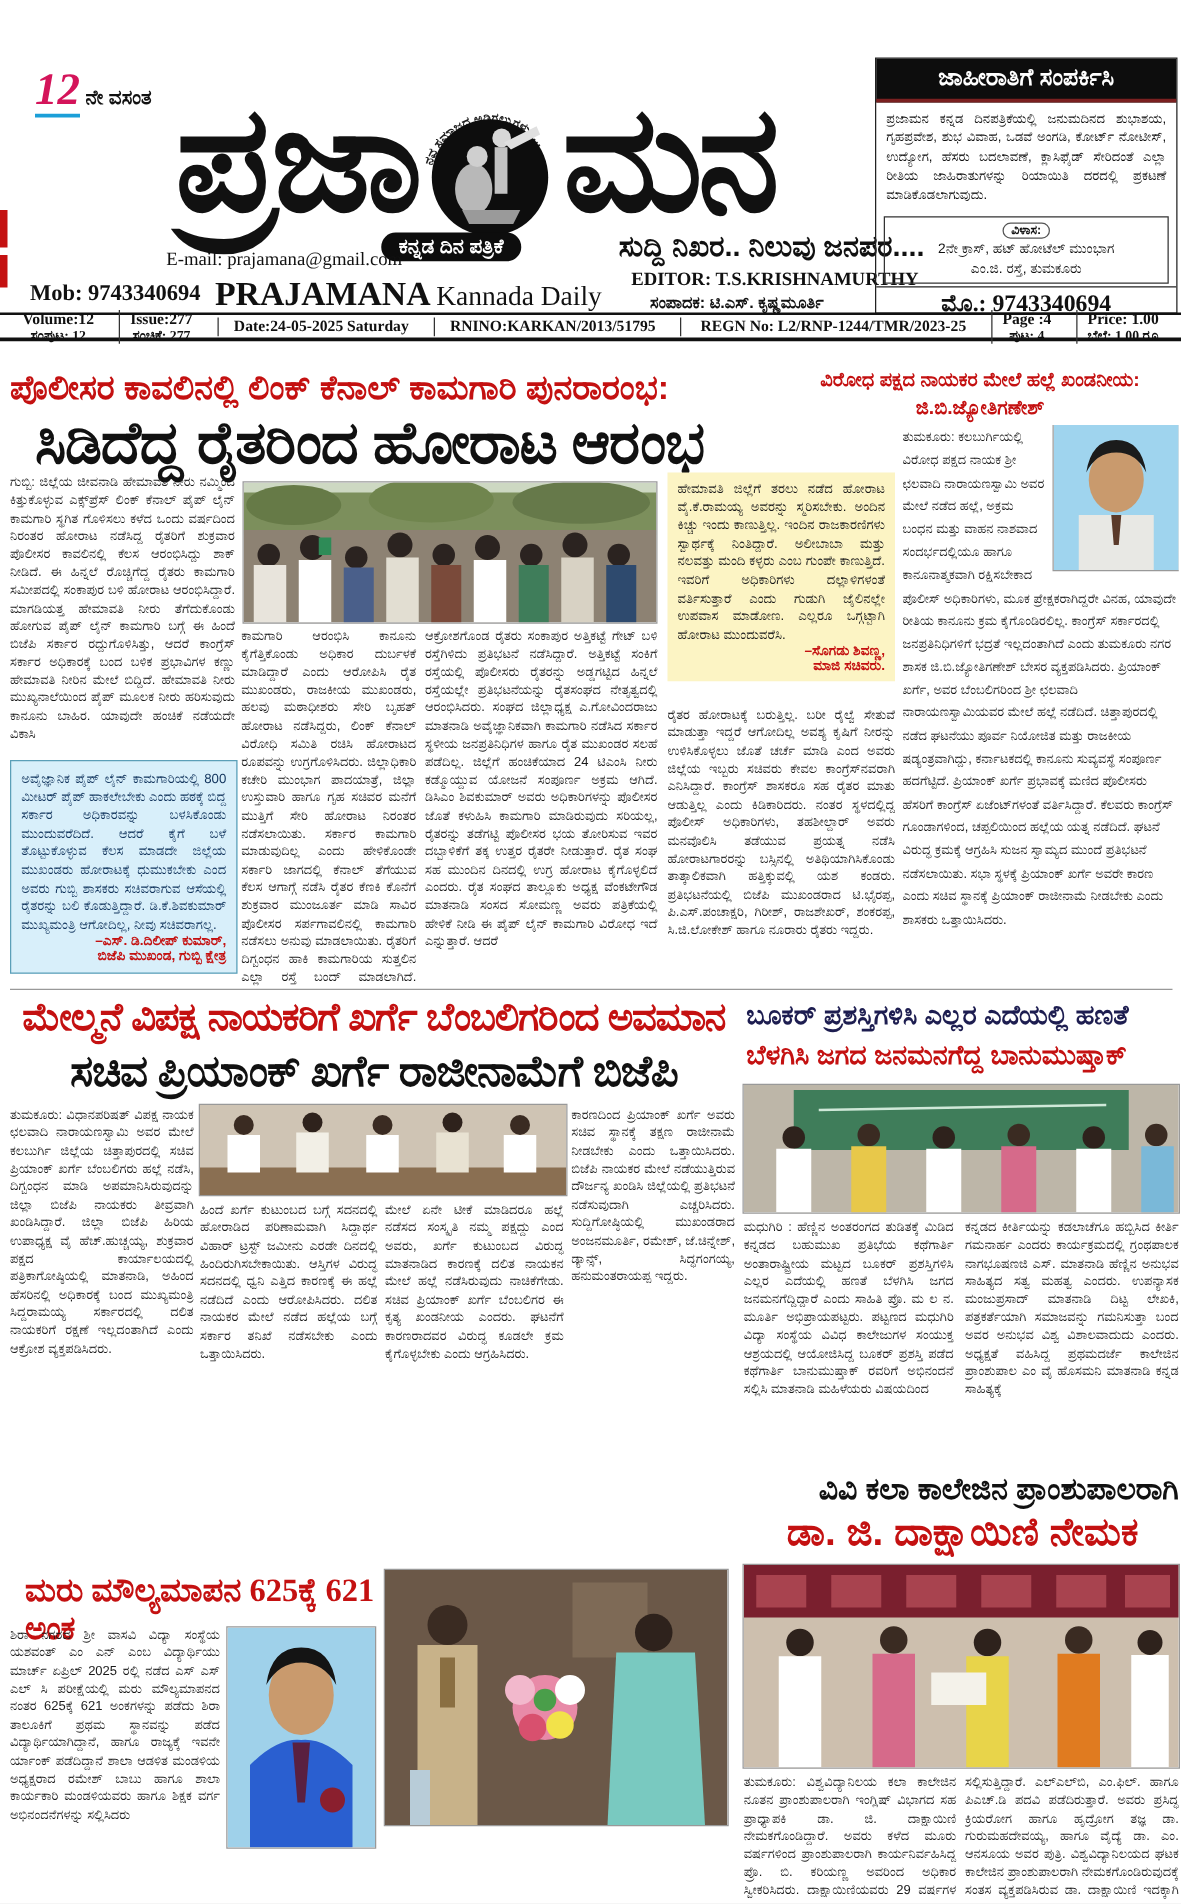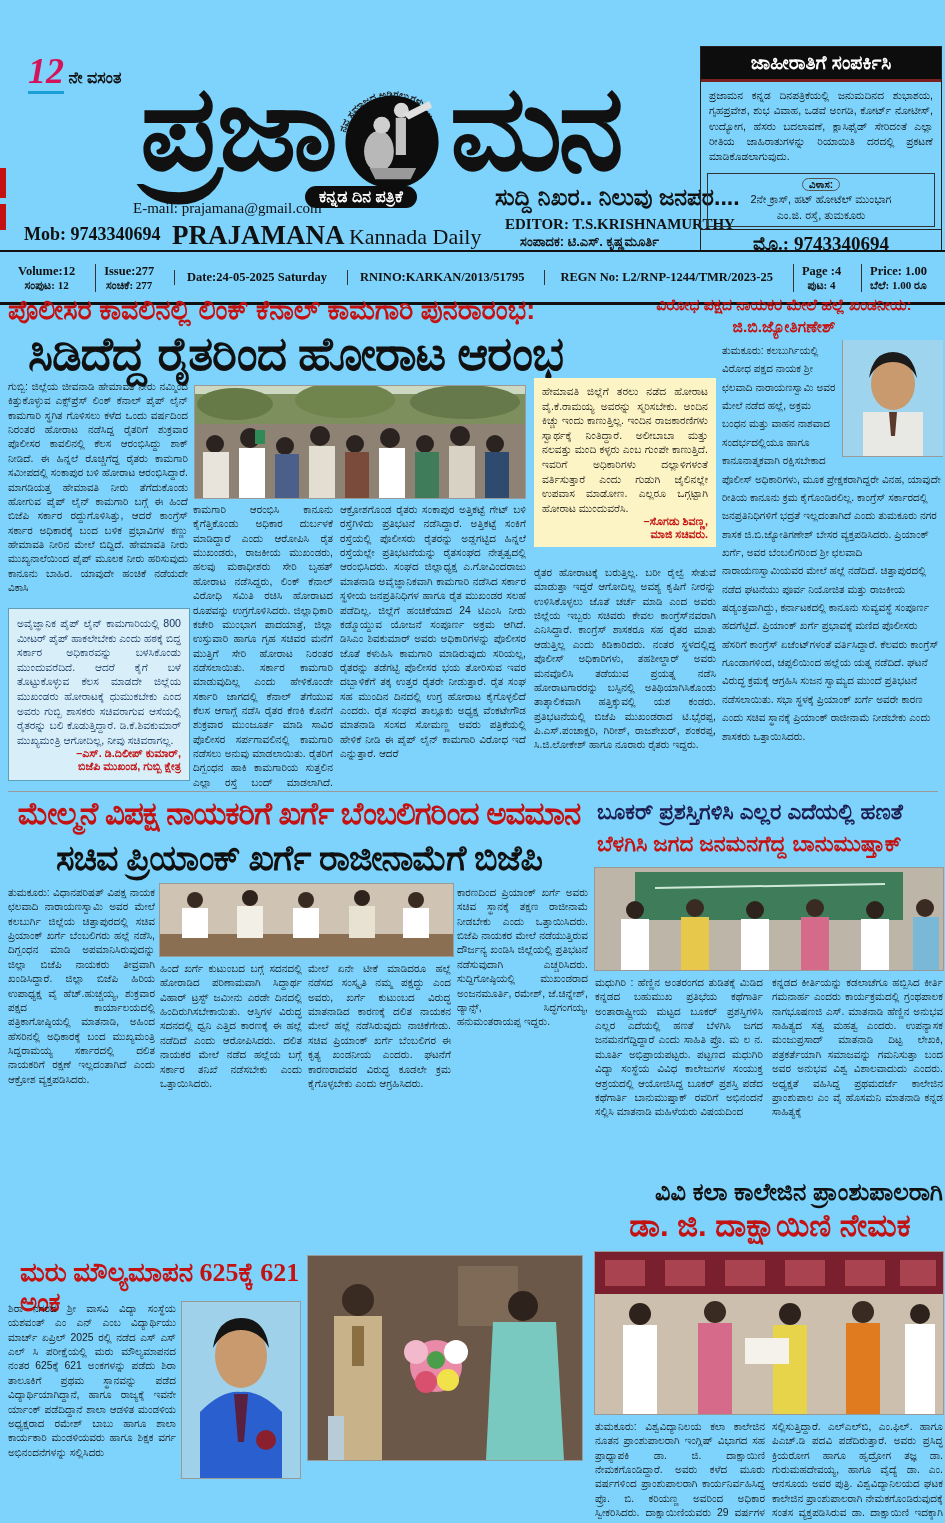--- a/index.html
+++ b/index.html
@@ -1,16 +1,16 @@
 <!DOCTYPE html>
 <html><head>
 <meta charset="utf-8">
 <style>
   html,body{margin:0;padding:0;background:#e8e8e8;}
-  #page{position:relative;width:945px;height:1523px;background:#7dd3fc;margin:0 auto;
+  #page{position:relative;width:945px;height:1523px;background:#ffffff;margin:0 auto;
         font-family:"Liberation Sans","DejaVu Sans",sans-serif;color:#111;overflow:hidden;}
   .abs{position:absolute;}
   .body-txt{font-size:10.4px;line-height:1.38;text-align:justify;color:#1a1a1a;}
   .serif{font-family:"Liberation Serif","DejaVu Serif",serif;}
   .red{color:#c41111;}
   .rule{background:#111;}
   .photo-frame{outline:1px solid #999;}
   .kicker{font-weight:bold;color:#c41111;}
   .pill{background:#0d0d0d;color:#fff;border-radius:16px;padding:2px 14px;font-weight:bold;}
   .quote-box{border:1px solid #5b9fb8;background:#d8effa;padding:7px 8px;}
@@ -75,21 +75,21 @@
     <div class="addr">
       <span style="border:1px solid #555;border-radius:8px;padding:0 6px;font-weight:bold;font-size:10px;">ವಿಳಾಸ:</span>
       <div>2ನೇ ಕ್ರಾಸ್, ಹಟ್ ಹೋಟೆಲ್ ಮುಂಭಾಗ</div>
       <div>ಎಂ.ಜಿ. ರಸ್ತೆ, ತುಮಕೂರು</div>
     </div>
     <div class="ph">ಮೊ.: 9743340694</div>
   </div>
 
   <div class="abs rule" style="left:0;top:250px;width:945px;height:2px;"></div>
 
-  <div class="abs" style="left:0;top:253px;width:945px;height:52px;border-bottom:3px solid #111;display:flex;align-items:center;justify-content:space-between;padding:0 18px;box-sizing:border-box;font-family:'Liberation Serif',serif;font-weight:bold;font-size:12.5px;">
+  <div class="abs" style="left:0;top:253px;width:945px;height:20px;border-bottom:3px solid #111;display:flex;align-items:center;justify-content:space-between;padding:0 18px;box-sizing:border-box;font-family:'Liberation Serif',serif;font-weight:bold;font-size:12.5px;">
     <div style="text-align:center;">
       <div>Volume:12</div>
       <div style="font-size:11px;">ಸಂಪುಟ: 12</div>
     </div>
     <div style="text-align:center;border-left:1px solid #333;padding-left:8px;">
       <div>Issue:277</div>
       <div style="font-size:11px;">ಸಂಚಿಕೆ: 277</div>
     </div>
     <div style="border-left:1px solid #333;padding-left:12px;">Date:24-05-2025 Saturday</div>
     <div style="border-left:1px solid #333;padding-left:12px;">RNINO:KARKAN/2013/51795</div>

